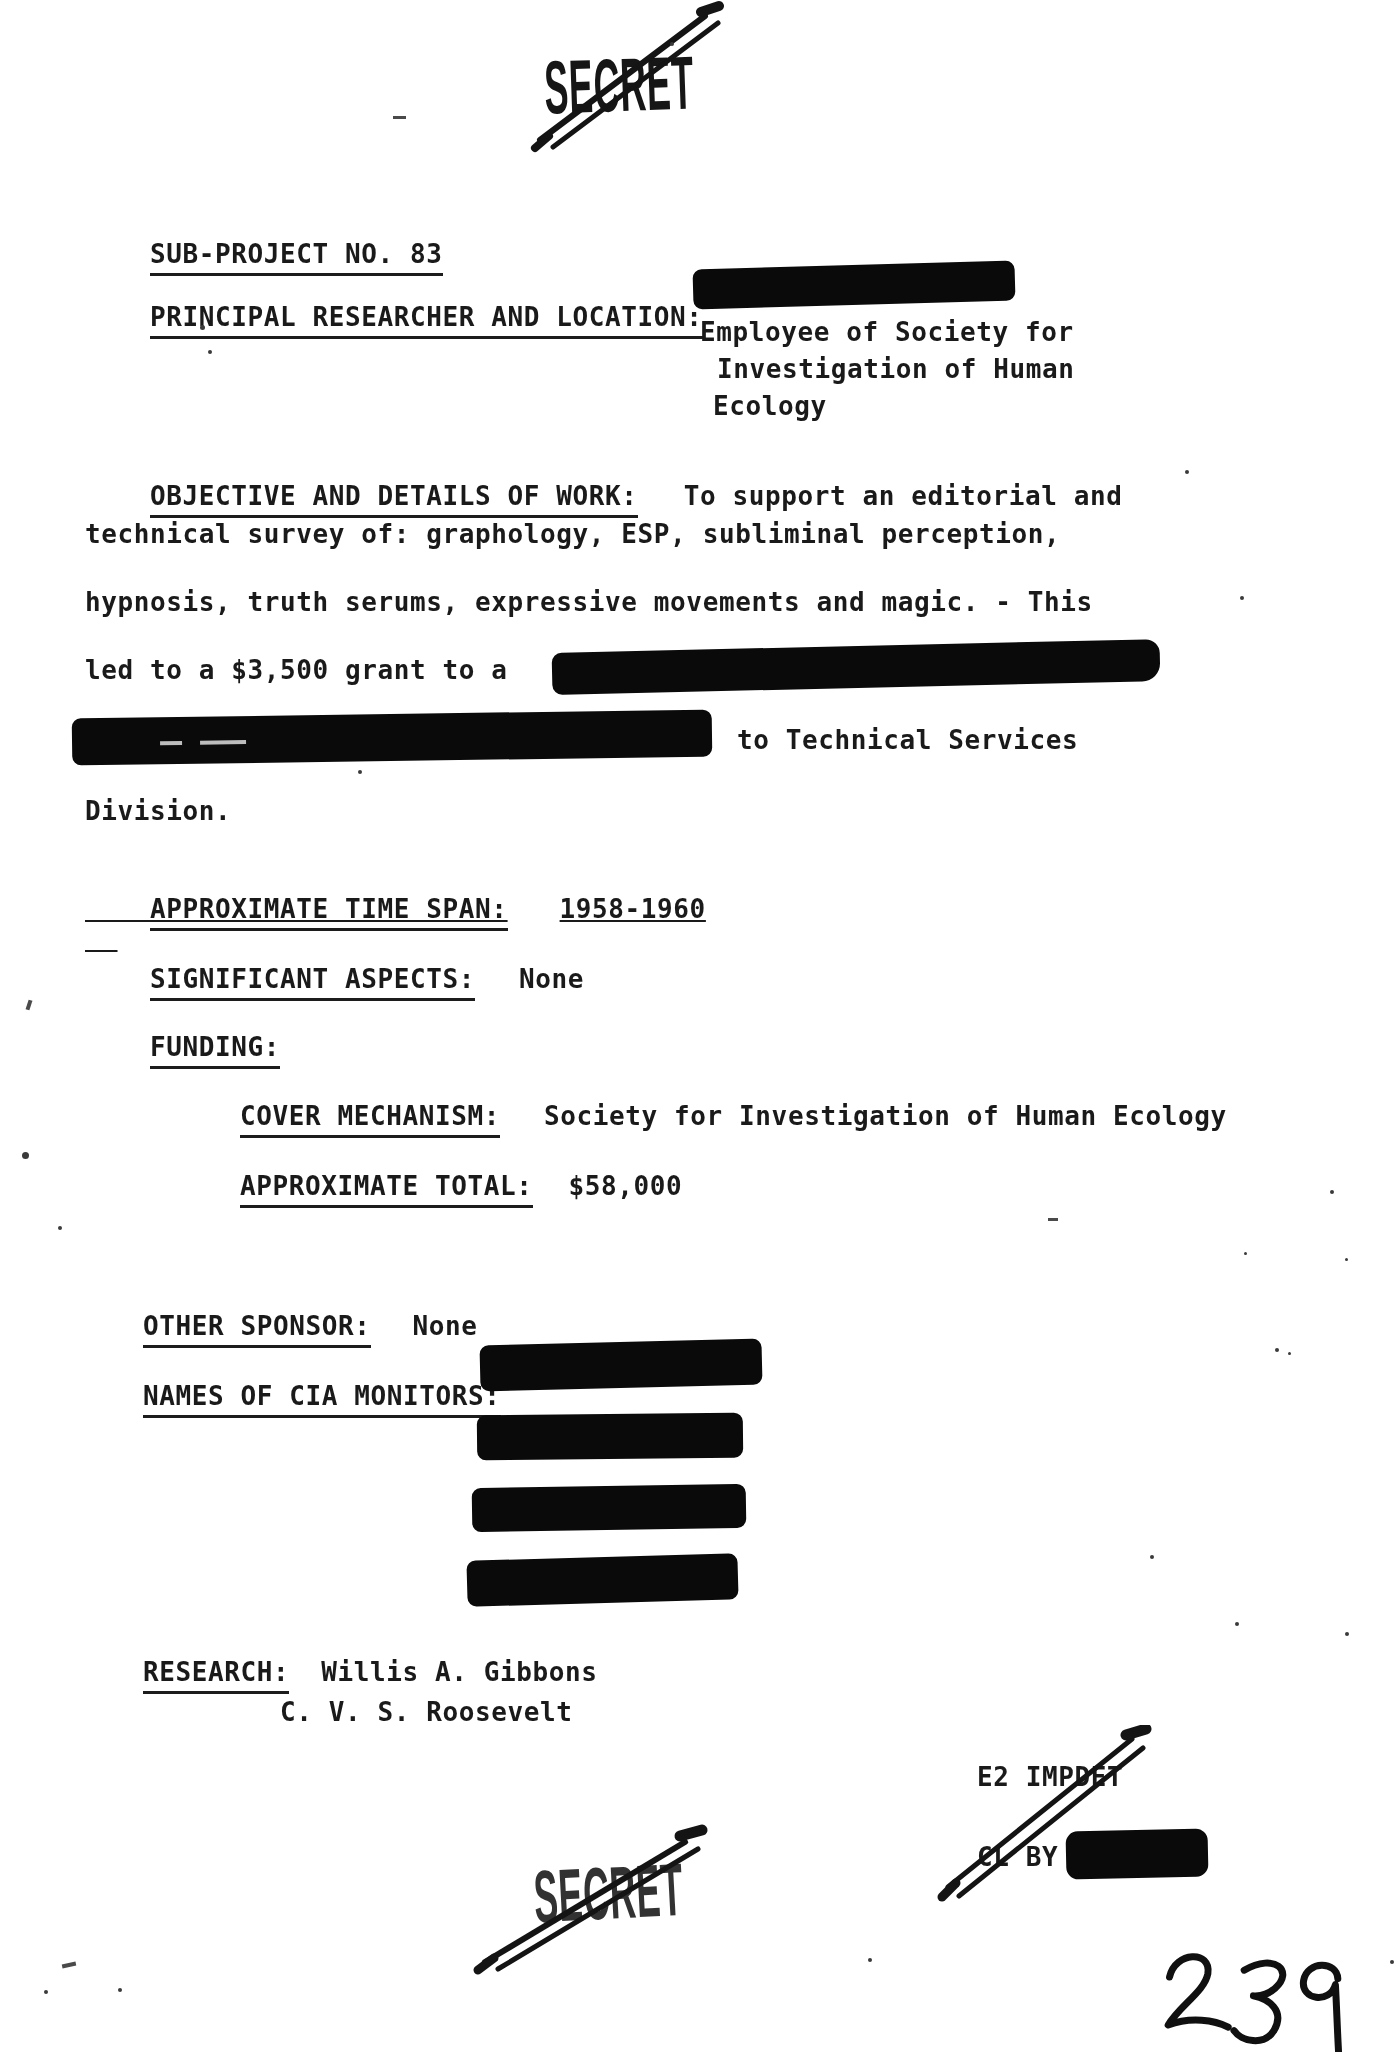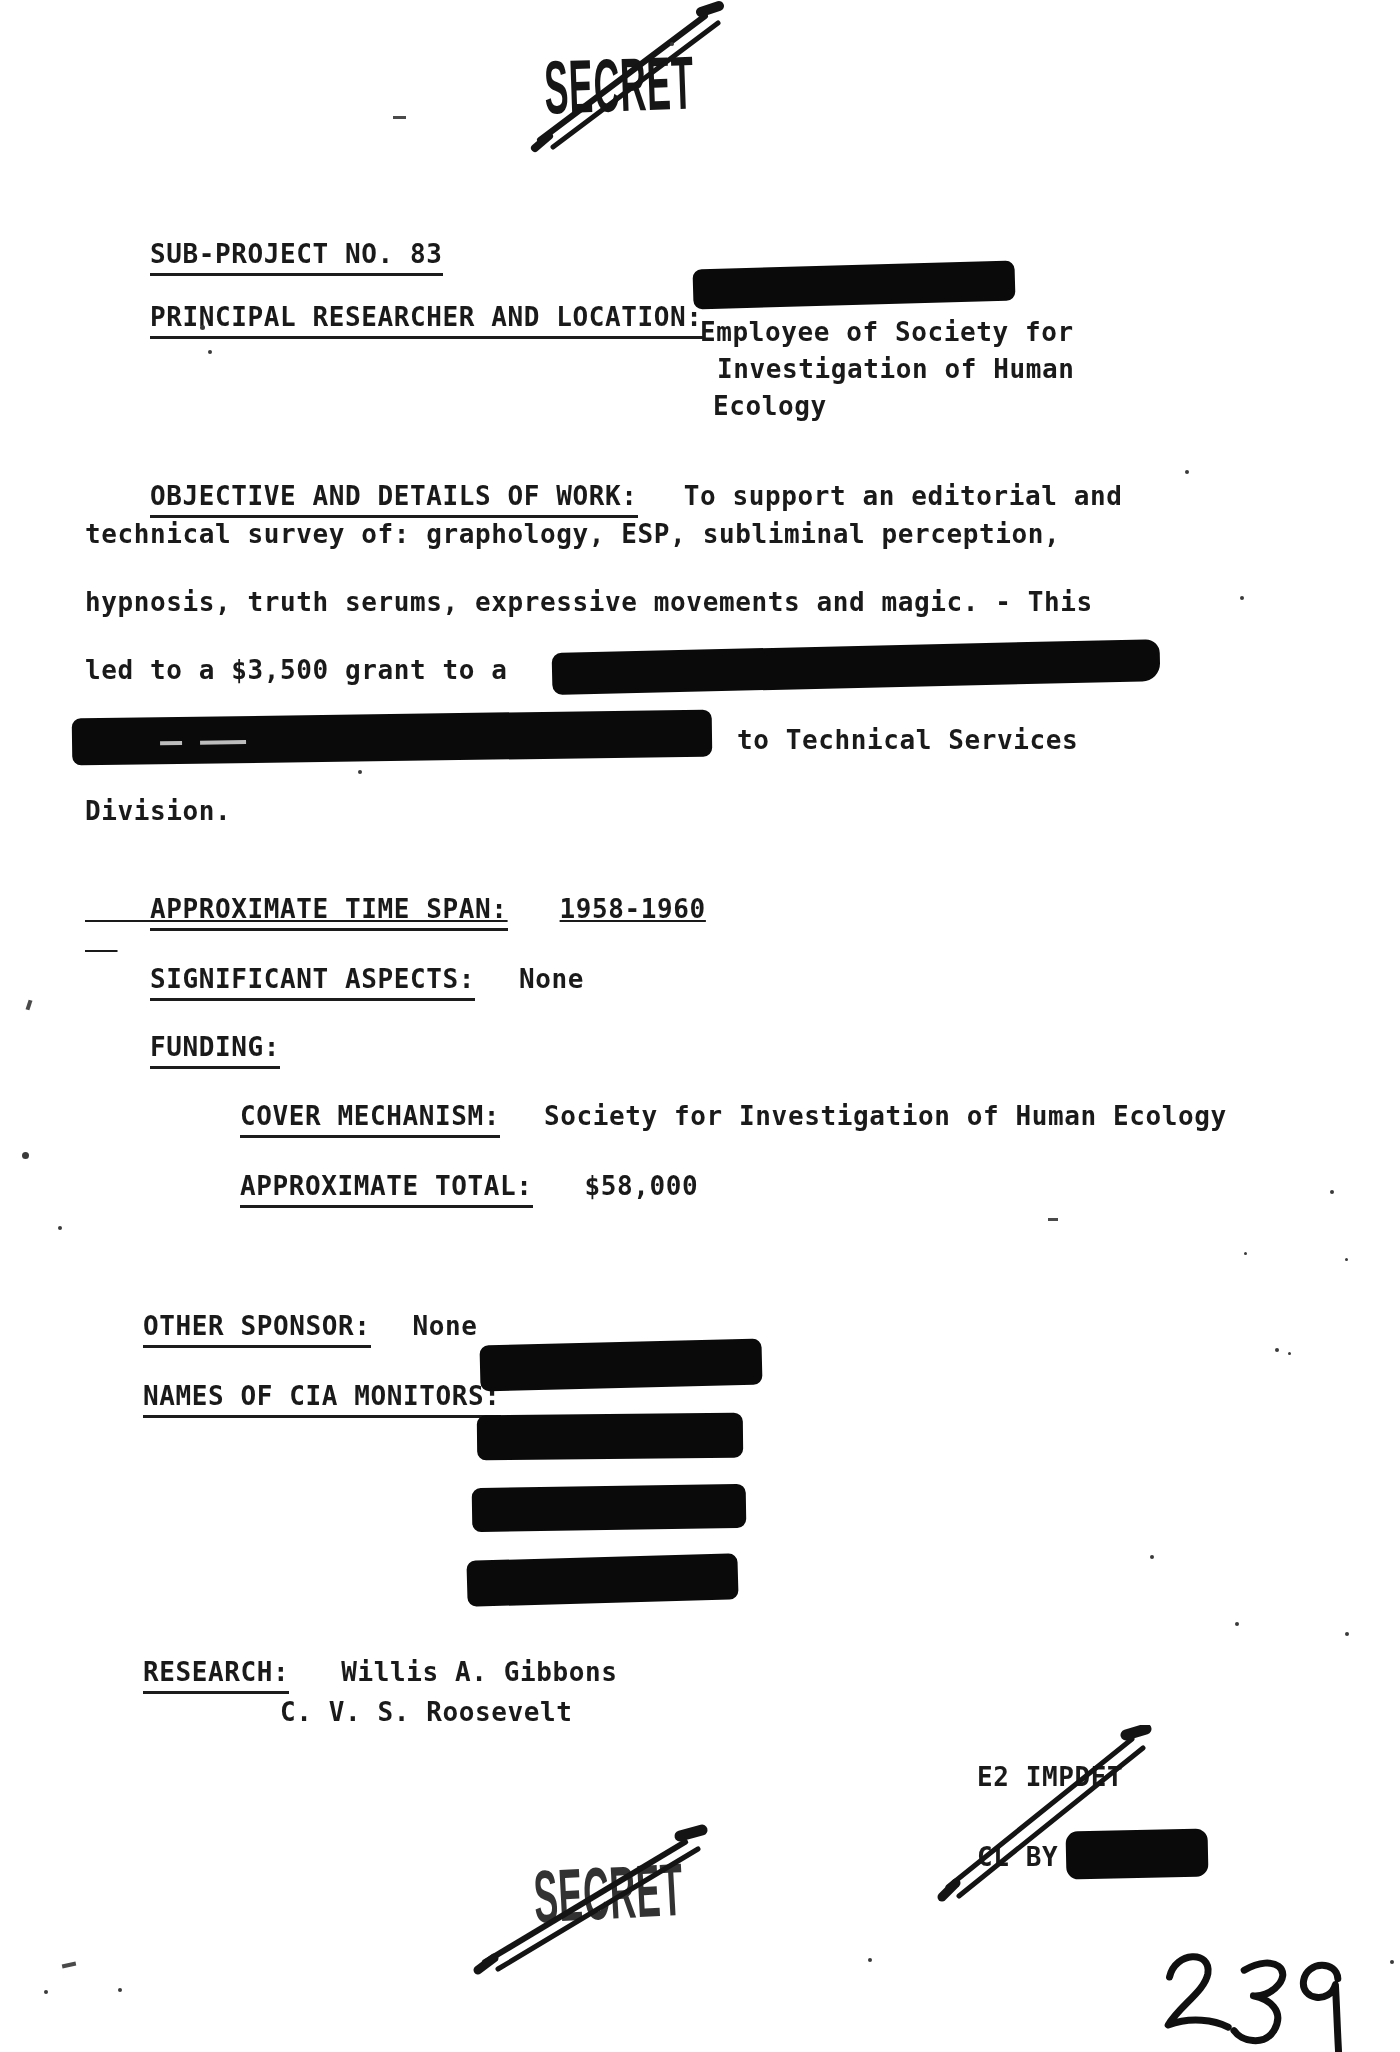--- a/index.html
+++ b/index.html
@@ -80,21 +80,21 @@
   <div class="line" style="left:85px; top:1003px;">
     <span class="u">FUNDING:</span>
   </div>
   <div class="dash-speck" style="left:27px; top:1000px; width:4px; height:10px; transform:rotate(18deg);"></div>
 
   <div class="line" style="left:175px; top:1072px;">
     <span class="u">COVER MECHANISM:</span><span style="margin-left:44px;text-align:center;">Society for Investigation of Human Ecology</span>
   </div>
 
   <div class="line" style="left:175px; top:1142px;">
-    <span class="u">APPROXIMATE TOTAL:</span><span style="margin-left:52px;">$58,000</span>
+    <span class="u">APPROXIMATE TOTAL:</span><span style="margin-left:36px;">$58,000</span>
   </div>
   <div class="speck" style="left:22px; top:1152px; width:7px; height:7px;"></div>
 
   <div class="speck" style="left:58px; top:1226px; width:4px; height:4px;"></div>
   <div class="dash-speck" style="left:1048px; top:1218px; width:10px; height:3px;"></div>
 
   <div class="line" style="left:78px; top:1282px;">
     <span class="u">OTHER SPONSOR:</span><span style="margin-left:42px;">None</span>
   </div>
 
@@ -106,21 +106,21 @@
   <div class="redact" style="left:472px; top:1486px; width:274px; height:44px; transform:rotate(-0.9deg);"></div>
   <div class="redact" style="left:467px; top:1557px; width:271px; height:46px; transform:rotate(-1.6deg);"></div>
   <div class="speck" style="left:1275px; top:1348px; width:4px; height:4px;"></div>
   <div class="speck" style="left:1288px; top:1352px; width:3px; height:3px;"></div>
   <div class="speck" style="left:1330px; top:1190px; width:4px; height:4px;"></div>
   <div class="speck" style="left:1244px; top:1252px; width:3px; height:3px;"></div>
   <div class="speck" style="left:1345px; top:1258px; width:3px; height:3px;"></div>
   <div class="speck" style="left:1150px; top:1555px; width:4px; height:4px;"></div>
 
   <div class="line" style="left:78px; top:1628px;">
-    <span class="u">RESEARCH:</span><span style="margin-left:52px;">Willis A. Gibbons</span>
+    <span class="u">RESEARCH:</span><span style="margin-left:32px;">Willis A. Gibbons</span>
   </div>
   <div class="line" style="left:280px; top:1698px;">C. V. S. Roosevelt</div>
   <div class="speck" style="left:1235px; top:1622px; width:4px; height:4px;"></div>
   <div class="speck" style="left:1345px; top:1632px; width:4px; height:4px;"></div>
 
   <div class="line" style="left:977px; top:1763px;">E2 IMPDET</div>
   <div class="line" style="left:977px; top:1843px;">CL BY</div>
   <div class="redact" style="left:1066px; top:1830px; width:142px; height:48px; transform:rotate(-1.2deg); border-radius:12px;"></div>
   <svg class="abs" style="left:920px; top:1725px;" width="240" height="195">
     <line x1="28" y1="162" x2="212" y2="14" stroke-width="5"></line>

